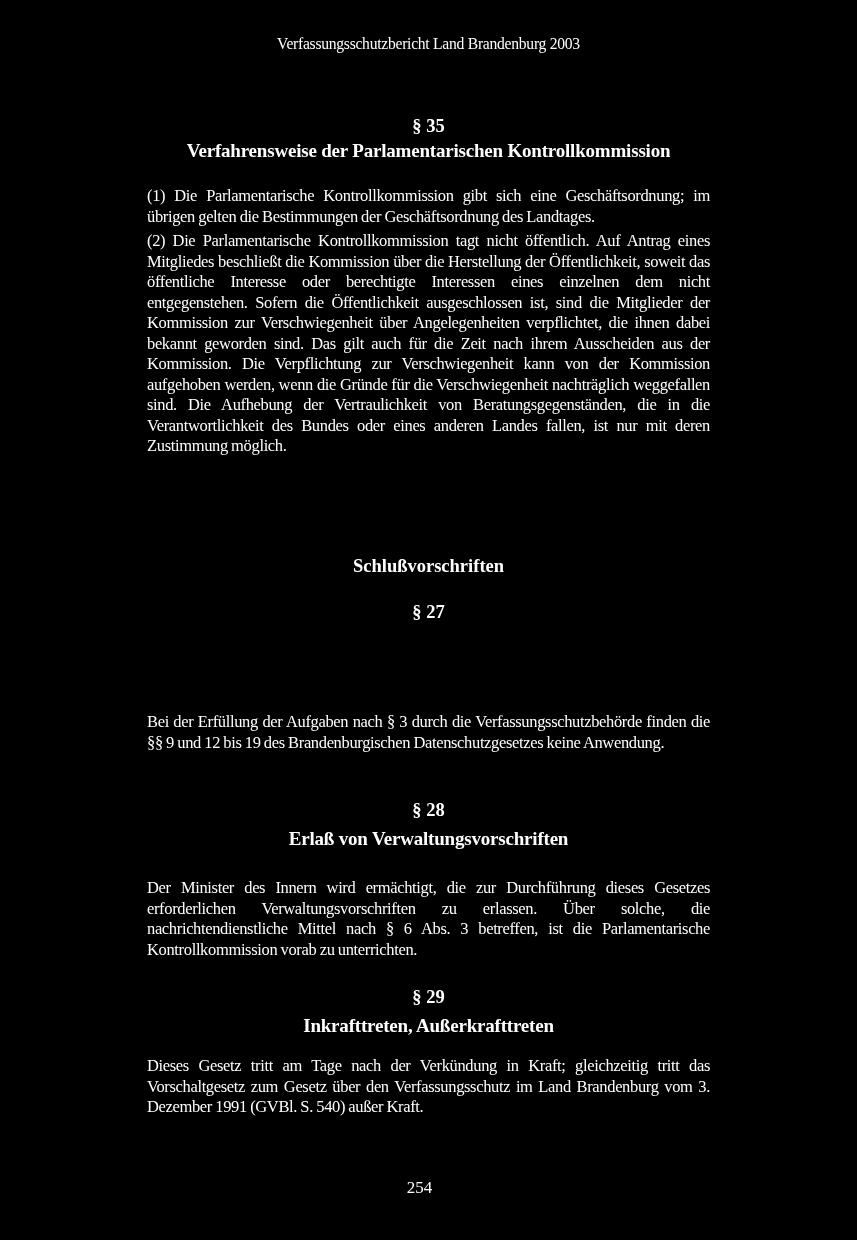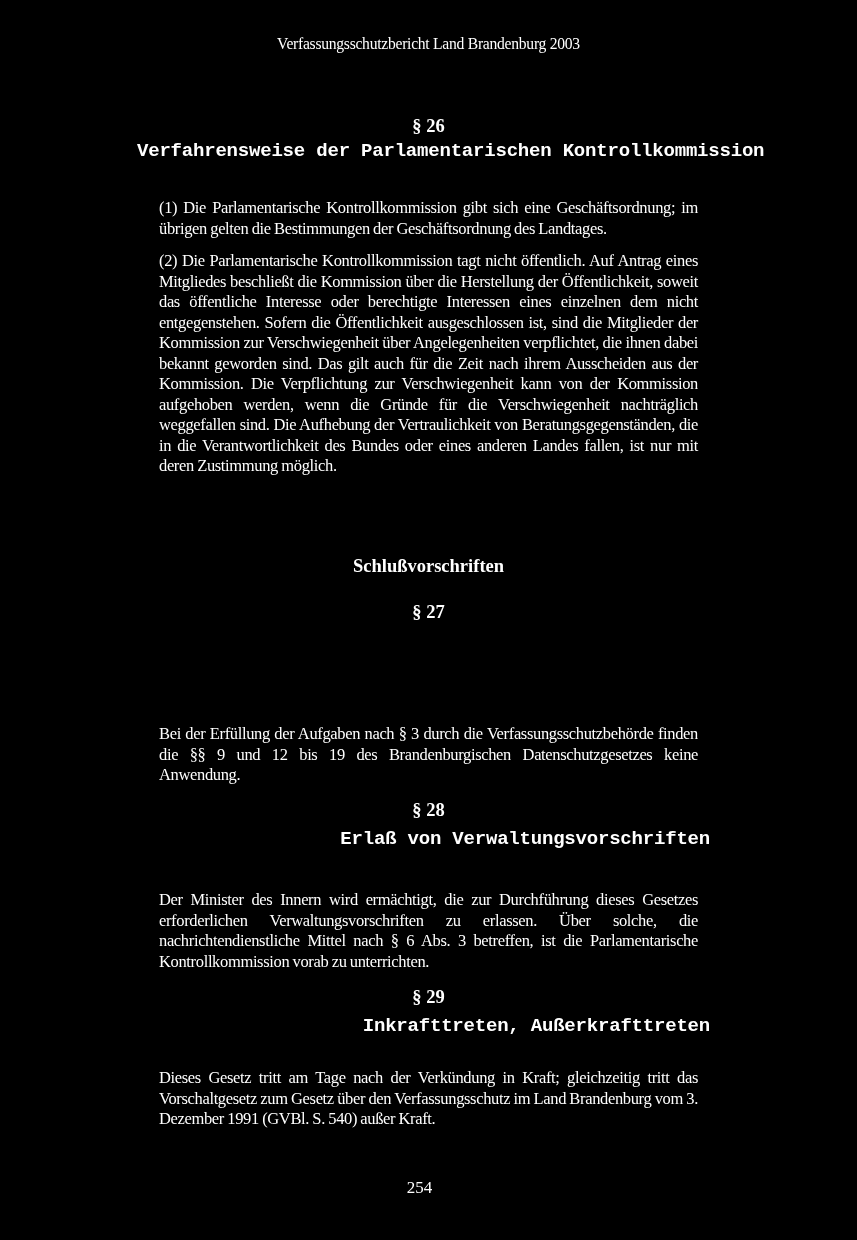--- a/index.html
+++ b/index.html
@@ -37,33 +37,32 @@
       left: 147px;
       width: 563px;
     }
     .sec-num {
       text-align: center;
       font-weight: bold;
       font-size: 18.5px;
       line-height: 24px;
     }
     .sec-title {
-      text-align: right;
+      text-align: center;
       font-weight: bold;
       font-size: 19px;
       line-height: 26px;
       letter-spacing: -0.2px;
       white-space: nowrap;
-      font-family: Liberation Mono, monospace;
     }
     .para {
       font-size: 16.5px;
       line-height: 20.5px;
       text-align: justify;
-      margin: 12px;
+      margin: 0;
       letter-spacing: -0.35px;
       word-spacing: -0.5px;
     }
     .para + .para { margin-top: 4px; }
     .page-number {
       position: absolute;
       top: 1178px;
       left: 0;
       width: 839px;
       text-align: center;
@@ -71,21 +70,21 @@
     }
   </style>
 </head>
 <body>
 
 <div class="page">
 
   <div class="running-header">Verfassungsschutzbericht Land Brandenburg 2003</div>
 
   <div class="content" style="top:114px;">
-    <div class="sec-num">§ 26</div>
+    <div class="sec-num">§ 35</div>
     <div class="sec-title" style="margin-left:-10px;margin-right:-10px;">Verfahrensweise der Parlamentarischen Kontrollkommission</div>
   </div>
 
   <div class="content" style="top:186px;">
     <p class="para">(1) Die Parlamentarische Kontrollkommission gibt sich eine Geschäftsordnung; im übrigen gelten die Bestimmungen der Geschäftsordnung des Landtages.</p>
     <p class="para">(2) Die Parlamentarische Kontrollkommission tagt nicht öffentlich. Auf Antrag eines Mitgliedes beschließt die Kommission über die Herstellung der Öffentlichkeit, soweit das öffentliche Interesse oder berechtigte Interessen eines einzelnen dem nicht entgegenstehen. Sofern die Öffentlichkeit ausgeschlossen ist, sind die Mitglieder der Kommission zur Verschwiegenheit über Angelegenheiten verpflichtet, die ihnen dabei bekannt geworden sind. Das gilt auch für die Zeit nach ihrem Ausscheiden aus der Kommission. Die Verpflichtung zur Verschwiegenheit kann von der Kommission aufgehoben werden, wenn die Gründe für die Verschwiegenheit nachträglich weggefallen sind. Die Aufhebung der Vertraulichkeit von Beratungsgegenständen, die in die Verantwortlichkeit des Bundes oder eines anderen Landes fallen, ist nur mit deren Zustimmung möglich.</p>
   </div>
 
   <div class="content" style="top:553px;">
     <div class="sec-num" style="line-height:26px;margin-top:0;">Schlußvorschriften</div>

